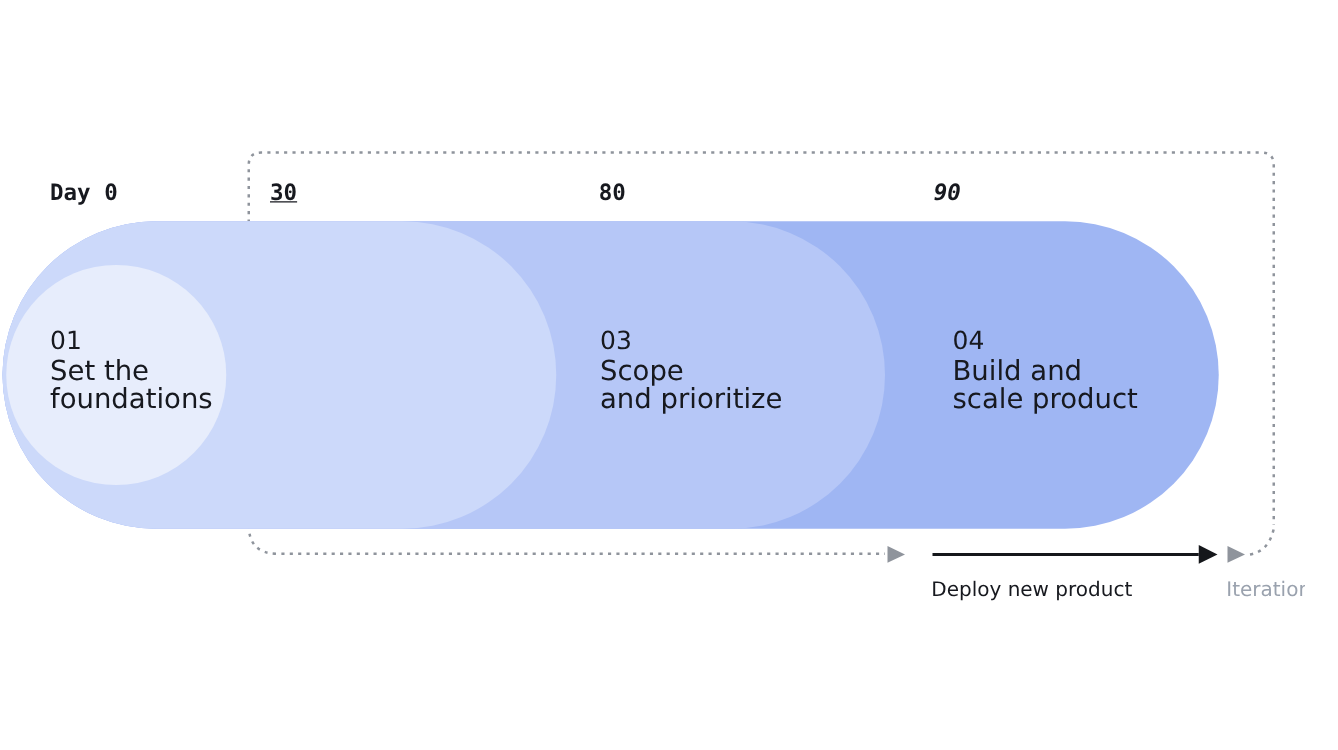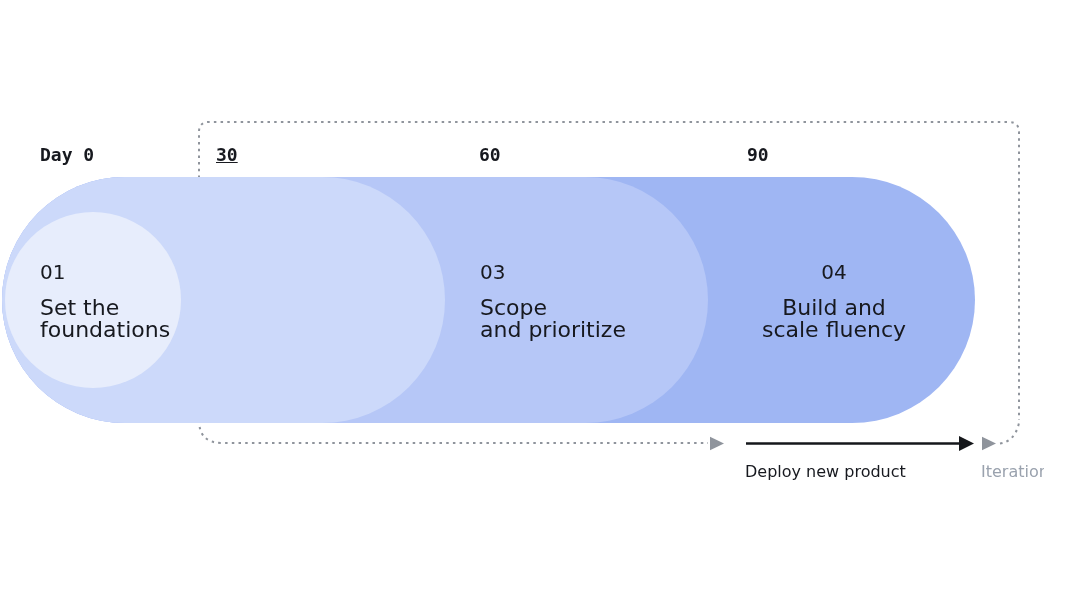--- a/index.html
+++ b/index.html
@@ -13,62 +13,62 @@
   
   .day-label{
     position:absolute;top:144px;
     font-family:"DejaVu Sans Mono","Liberation Mono",monospace;
     font-weight:700;font-size:18px;line-height:22px;
     color:#17191f;white-space:pre;
   }
   .day-0{left:40px;}
   .m-30{left:216px;text-decoration:underline;}
   .m-60{left:479px;}
-  .m-90{left:747px;}
+  .m-90{left:747px;font-style:italic;}
 
   
   .loop-svg{position:absolute;left:0;top:0;z-index:1;}
 
   
   .pill{position:absolute;top:177px;height:246px;border-radius:123px;z-index:2;}
   .pill-04{left:2px;width:973px;}
   .pill-03{left:2px;width:706px;}
   .pill-02{left:2px;width:443px;}
   .circle-01{
     position:absolute;left:5px;top:212px;width:176px;height:176px;
     border-radius:50%;z-index:2;
   }
 
   
   .phase{
     position:absolute;top:260px;width:220px;z-index:3;color:#17191f;
   }
-  .phase .num{font-size:20px;line-height:25px;margin-bottom:12px;}
+  .phase .num{font-size:20px;line-height:25px;margin-bottom:2px;}
   .phase .ttl{font-size:22px;line-height:22px;}
   .phase-01{left:40px;}
   .phase-02{left:216px;}
   .phase-03{left:480px;}
-  .phase-04{left:724px;text-align:center;}
+  .phase-04{left:762px;}
 
   
   .footer-label{
     position:absolute;top:459px;z-index:3;
     font-size:16px;line-height:26px;white-space:nowrap;
   }
   .deploy-label{left:745px;color:#17191f;}
   .iteration-label{left:981px;color:#9aa2ae;}
 </style>
 </head>
 <body>
 
 <div class="stage">
 
   <span class="day-label day-0">Day 0</span>
   <span class="day-label m-30">30</span>
-  <span class="day-label m-60">60</span>
+  <span class="day-label m-60">80</span>
   <span class="day-label m-90">90</span>
 
   <svg class="loop-svg" width="1070" height="600" viewBox="0 0 1070 600">
 
     <path d="M 199 178 L 199 132 Q 199 122 209 122 L 1009 122 Q 1019 122 1019 132 L 1019 420" fill="none" stroke-width="2" stroke-dasharray="2.5 4.2" stroke="#8f949c"></path>
 
     <path d="M 199 420 Q 199 443 222 443 L 708 443" fill="none" stroke-width="2" stroke-dasharray="2.5 4.2" stroke="#8f949c"></path>
 
     <polygon points="710,436.8 724,443.5 710,450.2" fill="#8f949c"></polygon>
 
@@ -96,20 +96,20 @@
     <div class="num">03</div>
     <div class="ttl">
       <div>Scope</div>
       <div>and prioritize</div>
     </div>
   </div>
   <div class="phase phase-04">
     <div class="num">04</div>
     <div class="ttl">
       <div>Build and</div>
-      <div>scale fluency</div>
+      <div>scale product</div>
     </div>
   </div>
 
   <span class="footer-label deploy-label">Deploy new product</span>
   <span class="footer-label iteration-label">Iteration</span>
 
 </div>
 
 </body></html>

